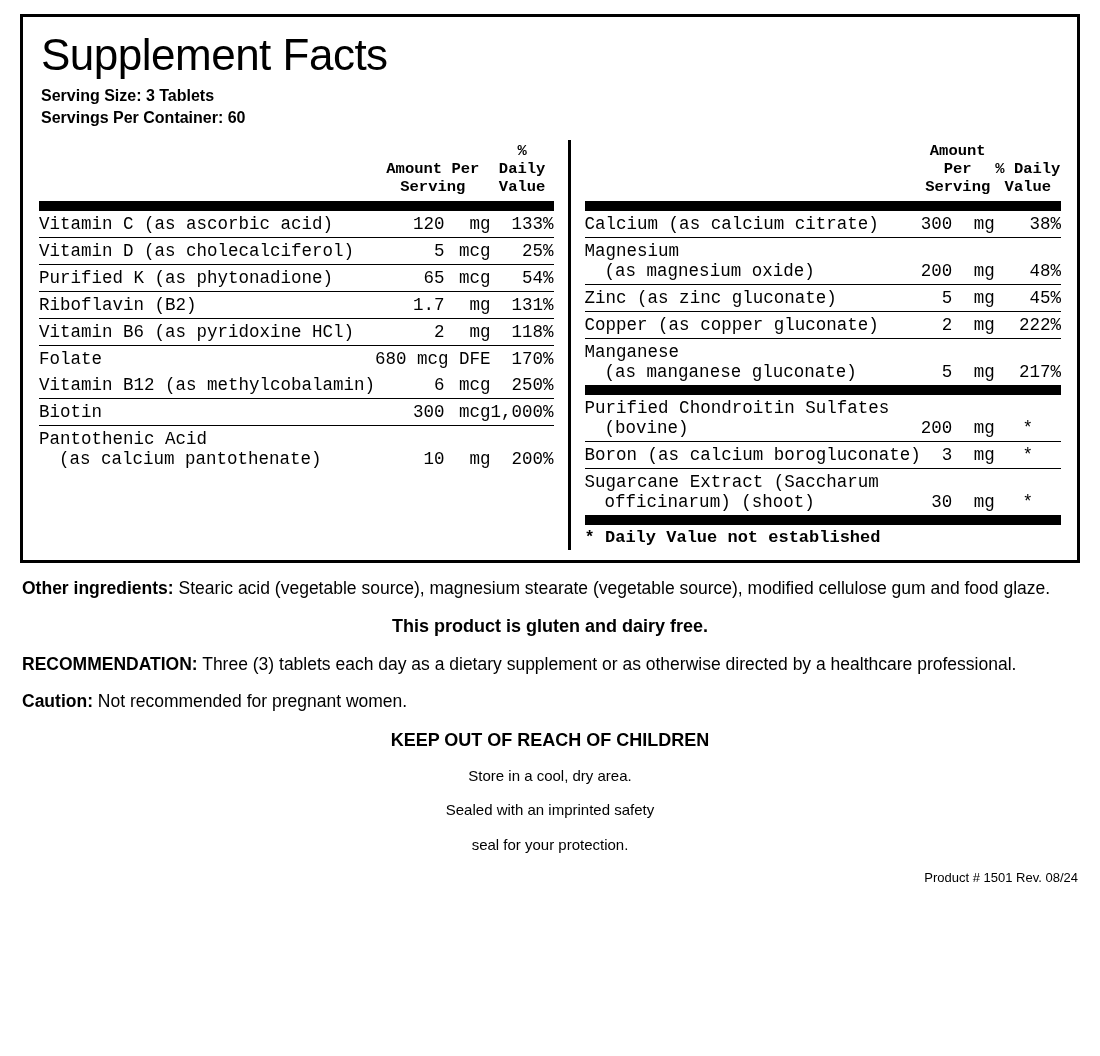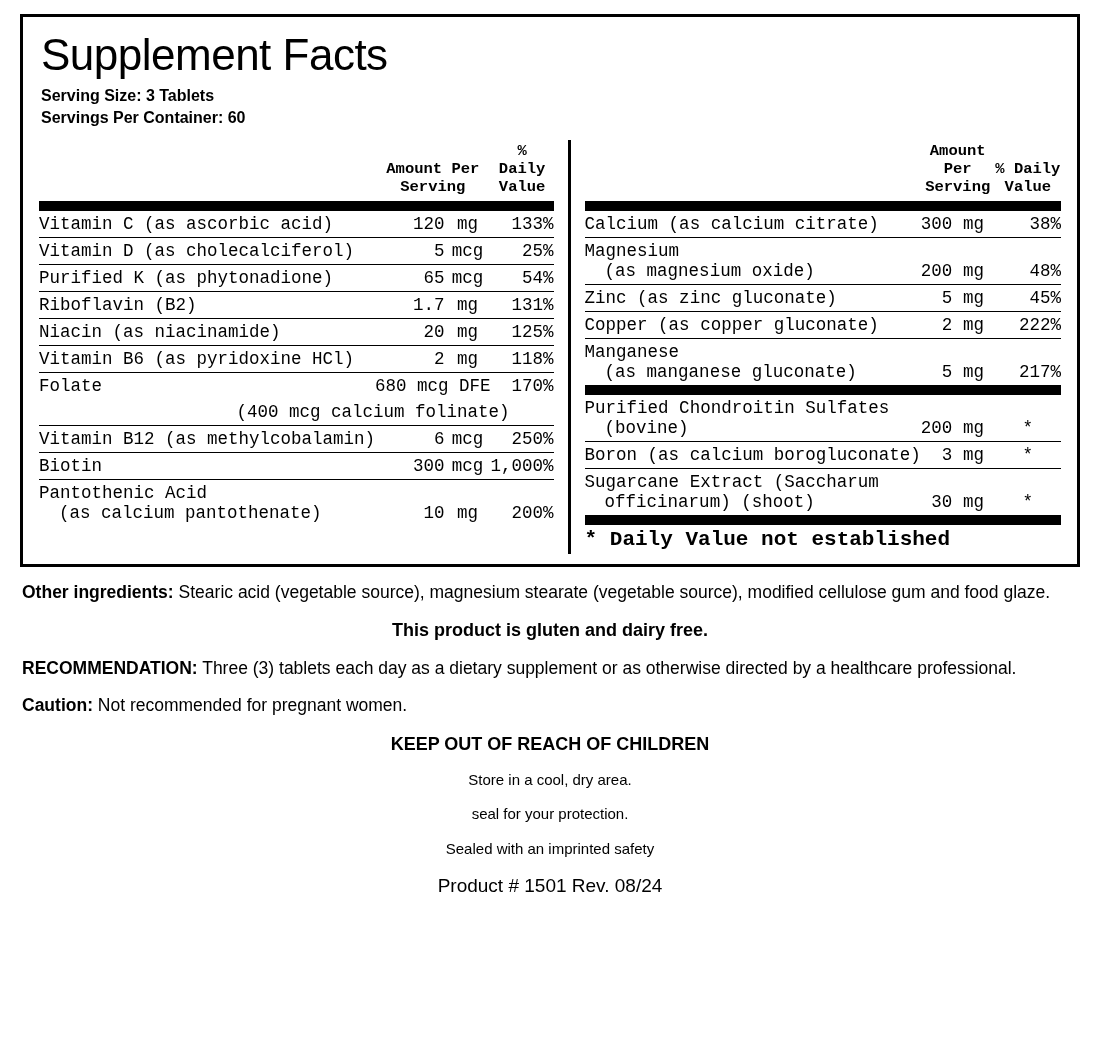--- a/index.html
+++ b/index.html
@@ -109,37 +109,37 @@
   }
   table.nut tr.last td { border-bottom: none; }
 
   td.name { text-align: left; white-space: nowrap; }
   td.amt {
     text-align: right;
     white-space: nowrap;
     padding-right: 3px;
   }
   td.unit {
-    text-align: center;
+    text-align: right;
     white-space: nowrap;
     padding-left: 4px;
     width: 46px;
     margin-left: 28px;
   }
   td.dv {
     text-align: right;
     white-space: nowrap;
     width: 74px;
   }
   .indent { padding-left: 20px; display: inline-block; }
 
   td.wide { text-align: right; white-space: nowrap; }
 
   .footnote {
-    font-size: 21px;
+    font-size: 17px;
     font-weight: bold;
     padding-top: 5px;
   }
 
   
   .below {
     padding: 0 2px;
     margin-top: 14px;
     font-size: 17.5px;
     line-height: 1.35;
@@ -158,22 +158,22 @@
     font-size: 18px;
     margin: 22px 0 0 0;
   }
   .storage {
     text-align: center;
     font-size: 15px;
     line-height: 1.35;
     margin: 1px 0 0 0;
   }
   .product-line {
-    text-align: center;
-    font-size: 19px;
+    text-align: right;
+    font-size: 13px;
     margin-top: 22px;
   }
 </style>
 </head>
 <body>
 
 <div class="page">
 
   <div class="facts-panel">
 
@@ -221,39 +221,30 @@
           </tr>
 
 
           <tr>
             <td class="name">Riboflavin (B2)</td>
             <td class="amt">1.7</td>
             <td class="unit">mg</td>
             <td class="dv">131%</td>
           </tr>
           <tr>
-            <td class="name">Niacin (as niacinamide)</td>
-            <td class="amt">20</td>
-            <td class="unit">mg</td>
-            <td class="dv">125%</td>
-          </tr>
-          <tr>
             <td class="name">Vitamin B6 (as pyridoxine HCl)</td>
             <td class="amt">2</td>
             <td class="unit">mg</td>
             <td class="dv">118%</td>
           </tr>
 
           <tr>
             <td class="name" style="border-bottom:none;">Folate</td>
             <td class="wide" colspan="2" style="border-bottom:none;">680 mcg DFE</td>
             <td class="dv" style="border-bottom:none;">170%</td>
-          </tr>
-          <tr>
-            <td colspan="4" style="text-align:right; padding-right:44px;">(400 mcg calcium folinate)</td>
           </tr>
 
           <tr>
             <td class="name">Vitamin B12 (as methylcobalamin)</td>
             <td class="amt">6</td>
             <td class="unit">mcg</td>
             <td class="dv">250%</td>
           </tr>
           <tr>
             <td class="name">Biotin</td>
@@ -386,19 +377,19 @@
     <p>
       <span class="lbl">RECOMMENDATION:</span><span> Three (3) tablets each day as a dietary supplement or as otherwise directed by a healthcare professional.</span>
     </p>
 
     <p>
       <span class="lbl">Caution:</span><span> Not recommended for pregnant women.</span>
     </p>
 
     <p class="keepout">KEEP OUT OF REACH OF CHILDREN</p>
     <p class="storage">Store in a cool, dry area.</p>
+    <p class="storage">Sealed with an imprinted safety</p>
     <p class="storage">seal for your protection.</p>
-    <p class="storage">Sealed with an imprinted safety</p>
 
     <p class="product-line">Product # 1501  Rev. 08/24</p>
   </div>
 
 </div>
 
 </body></html>

